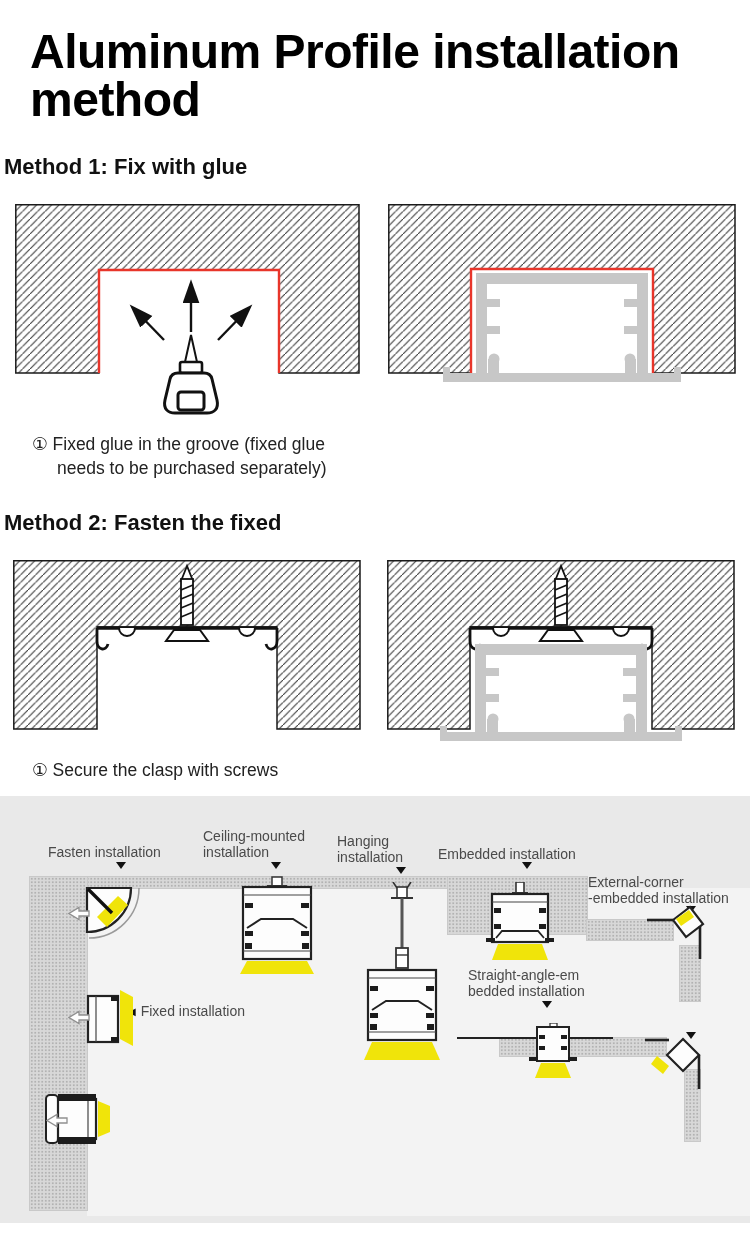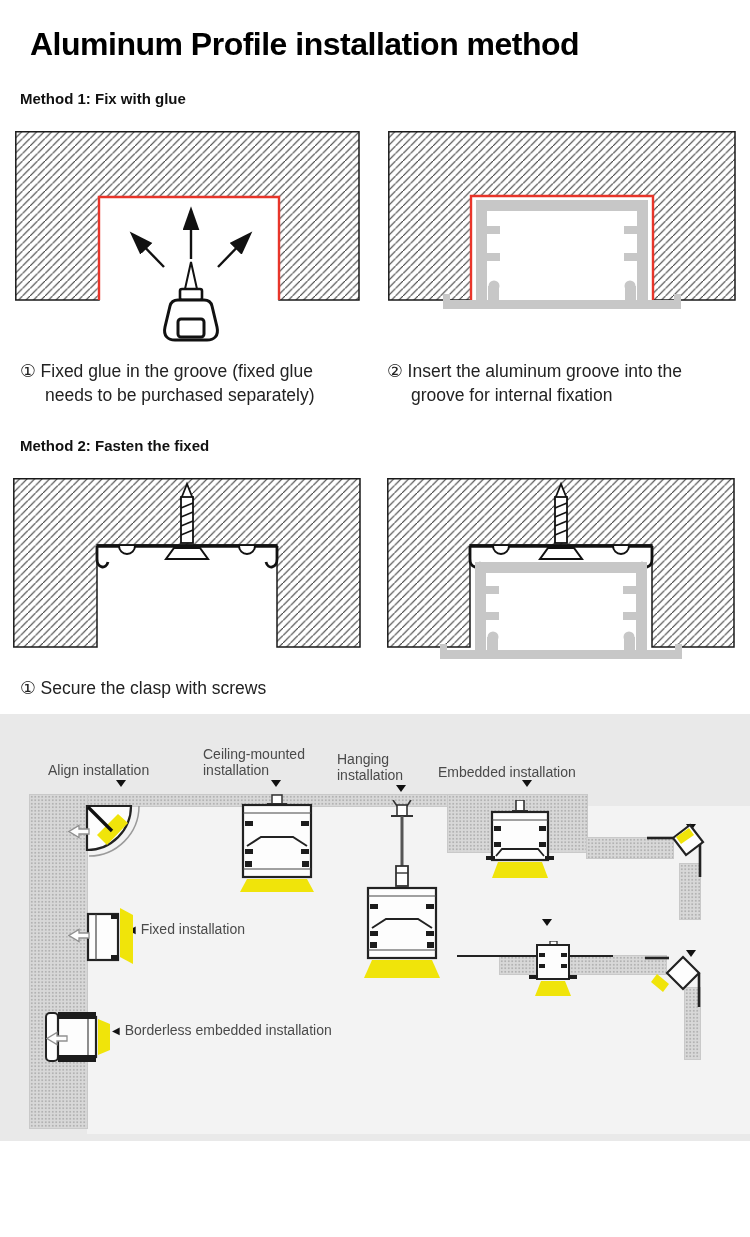--- a/index.html
+++ b/index.html
@@ -3,35 +3,35 @@
 <meta charset="utf-8">
 <style>
   * { box-sizing: border-box; }
   html,body { margin:0; padding:0; background:#ffffff; }
   body {
     width:750px; height:1237px; overflow:hidden;
     font-family:"Liberation Sans","DejaVu Sans",sans-serif;
     color:#1a1a1a;
   }
   .page-title {
-    font-size:32px; font-weight:700; line-height:1;
+    font-size:48px; font-weight:700; line-height:1;
     margin:28px 0 0 30px; letter-spacing:-0.5px; color:#000;
   }
   .method-heading {
-    font-size:15px; font-weight:700; color:#111;
-    margin:30px 0 0 20px;
+    font-size:22px; font-weight:700; color:#111;
+    margin:30px 0 0 4px;
   }
   .fig-row { display:flex; width:750px; margin-top:24px; align-items:flex-start; }
   .fig-col { width:375px; }
   .fig-col svg { display:block; }
   .fig1 { margin-left:15px; }
   .fig2 { margin-left:13px; }
   .fig3 { margin-left:13px; }
   .fig4 { margin-left:12px; }
-  .caption-row { display:flex; width:750px; }
+  .caption-row { display:flex; width:750px;padding-left:12px; }
   .caption {
     font-size:17.5px; line-height:24px; color:#222;
     white-space:pre-line;
   }
   .cap-left  { width:375px; padding-left:45px; text-indent:-25px; }
   .cap-right { width:375px; padding-left:36px; text-indent:-24px; }
   .row2-caps { }
 
   
   .panel {
@@ -130,22 +130,20 @@
         <rect x="55" y="163" width="7" height="6"></rect>
         <rect x="286" y="163" width="7" height="6"></rect>
       </g>
     </svg>
   </div>
 </div>
 
 <div class="caption-row">
   <div class="caption cap-left">① Fixed glue in the groove (fixed glue
 needs to be purchased separately)</div>
-  <div class="caption cap-right">② Insert the aluminum groove into the
-groove for internal fixation</div>
 </div>
 
 <div class="method-heading">Method 2: Fasten the fixed</div>
 
 <div class="fig-row">
   <div class="fig-col">
     <svg class="fig3" width="350" height="172" viewBox="0 0 350 172">
       <defs>
         <pattern id="h3" width="7.5" height="7.5" patternUnits="userSpaceOnUse">
           <rect width="7.5" height="7.5" fill="#ffffff"></rect>
@@ -228,31 +226,32 @@
   <div class="room-interior"></div>
 
   <div class="wall w-ceil"></div>
   <div class="wall w-block"></div>
   <div class="wall w-step"></div>
   <div class="wall w-vstrip1"></div>
   <div class="wall w-left"></div>
   <div class="wall w-low"></div>
   <div class="wall w-vstrip2"></div>
 
-  <div class="plabel" style="left:48px;top:48px;width:155px;">Align installation</div>
+  <div class="plabel" style="left:48px;top:48px;width:155px;">Fasten installation</div>
   <div class="plabel" style="left:203px;top:32px;width:155px;">Ceiling-mounted
 installation</div>
   <div class="plabel" style="left:337px;top:37px;width:105px;">Hanging
 installation</div>
   <div class="plabel" style="left:438px;top:50px;width:165px;">Embedded installation</div>
+  <div class="plabel" style="left:588px;top:78px;width:158px;">External-corner
+-embedded installation</div>
+  <div class="plabel" style="left:468px;top:171px;width:165px;">Straight-angle-em
+bedded installation</div>
   <div class="plabel plabel-inline" style="left:128px;top:207px;">
     <span class="tri-left-glyph">◀</span><span>Fixed installation</span>
-  </div>
-  <div class="plabel plabel-inline" style="left:112px;top:308px;">
-    <span class="tri-left-glyph">◀</span><span>Borderless embedded installation</span>
   </div>
 
   <div class="tri-down" style="left:116px;top:66px;"></div>
   <div class="tri-down" style="left:271px;top:66px;"></div>
   <div class="tri-down" style="left:396px;top:71px;"></div>
   <div class="tri-down" style="left:522px;top:66px;"></div>
   <div class="tri-down" style="left:686px;top:110px;"></div>
   <div class="tri-down" style="left:542px;top:205px;"></div>
   <div class="tri-down" style="left:686px;top:236px;"></div>
 

